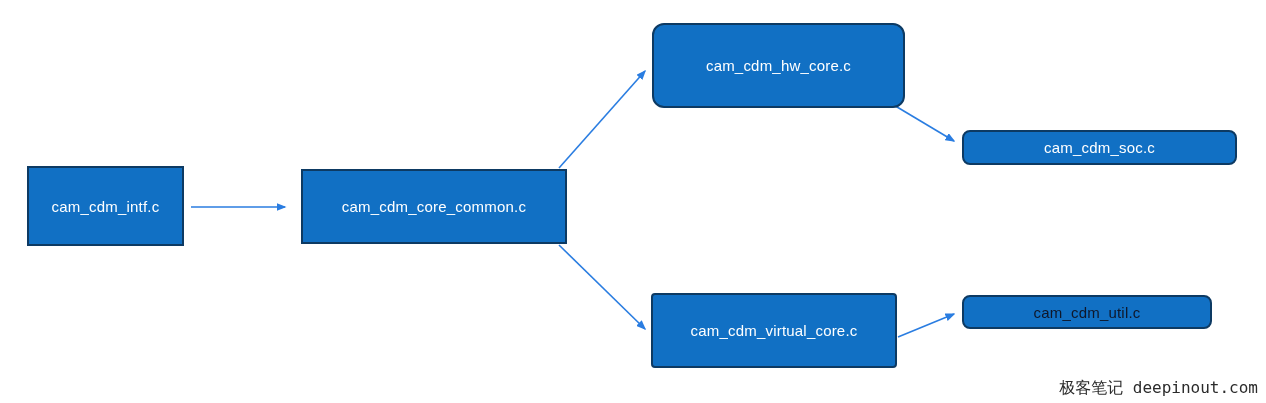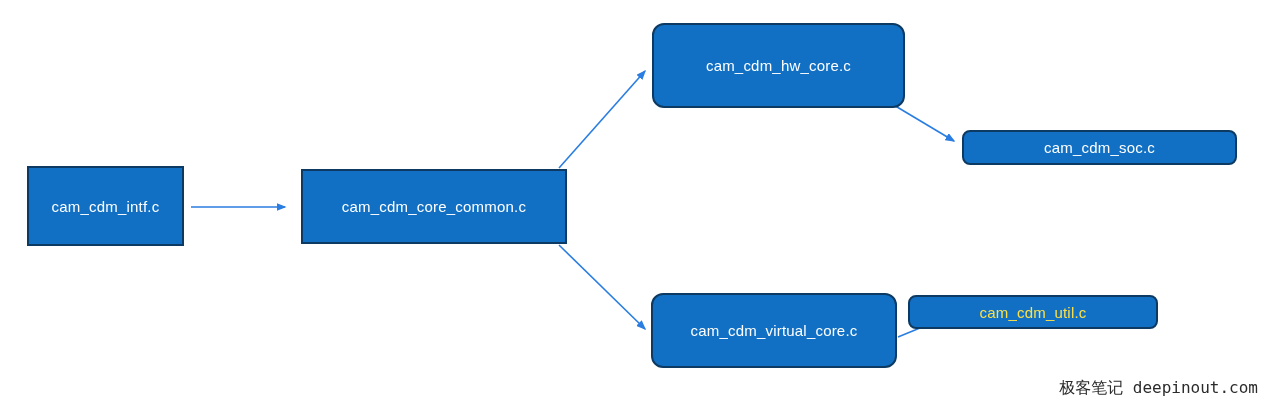--- a/index.html
+++ b/index.html
@@ -60,17 +60,17 @@
         <line x1="559" y1="245" x2="645" y2="329" stroke="#2A7DE1" stroke-width="1.6" marker-end="url(#arrowhead)"></line>
         <line x1="882" y1="98" x2="954" y2="141" stroke="#2A7DE1" stroke-width="1.6" marker-end="url(#arrowhead)"></line>
         <line x1="898" y1="337" x2="954" y2="314" stroke="#2A7DE1" stroke-width="1.6" marker-end="url(#arrowhead)"></line>
       </g>
   </svg>
   <div id="nodes-layer">
       <div class="node" style="left: 27px; top: 166px; width: 157px; height: 80px; background: rgb(17, 112, 196); border: 2px solid rgb(13, 58, 99); border-radius: 0px; color: rgb(255, 255, 255);">cam_cdm_intf.c</div>
       <div class="node" style="left: 293px; top: 169px; width: 266px; height: 75px; background: rgb(17, 112, 196); border: 2px solid rgb(13, 58, 99); border-radius: 0px; color: rgb(255, 255, 255); margin-left: 8px;">cam_cdm_core_common.c</div>
       <div class="node" style="left: 652px; top: 23px; width: 253px; height: 85px; background: rgb(17, 112, 196); border: 2px solid rgb(13, 58, 99); border-radius: 12px; color: rgb(255, 255, 255);">cam_cdm_hw_core.c</div>
       <div class="node" style="left: 962px; top: 130px; width: 275px; height: 35px; background: rgb(17, 112, 196); border: 2px solid rgb(13, 58, 99); border-radius: 8px; color: rgb(255, 255, 255);">cam_cdm_soc.c</div>
-      <div class="node" style="left: 651px; top: 293px; width: 246px; height: 75px; background: rgb(17, 112, 196); border: 2px solid rgb(13, 58, 99); border-radius: 12px; color: rgb(255, 255, 255);">cam_cdm_virtual_core.c</div>
-      <div class="node" style="left: 908px; top: 295px; width: 250px; height: 34px; background: rgb(17, 112, 196); border: 2px solid rgb(13, 58, 99); border-radius: 8px; color: #fde047;">cam_cdm_util.c</div>
+      <div class="node" style="left: 651px; top: 293px; width: 246px; height: 75px; background: rgb(17, 112, 196); border: 2px solid rgb(13, 58, 99); border-radius: 4px; color: rgb(255, 255, 255);">cam_cdm_virtual_core.c</div>
+      <div class="node" style="left: 962px; top: 295px; width: 250px; height: 34px; background: rgb(17, 112, 196); border: 2px solid rgb(13, 58, 99); border-radius: 8px; color: #0f172a;">cam_cdm_util.c</div>
     </div>
   <div id="watermark">极客笔记 deepinout.com</div>
 </div>
 
 </body></html>

